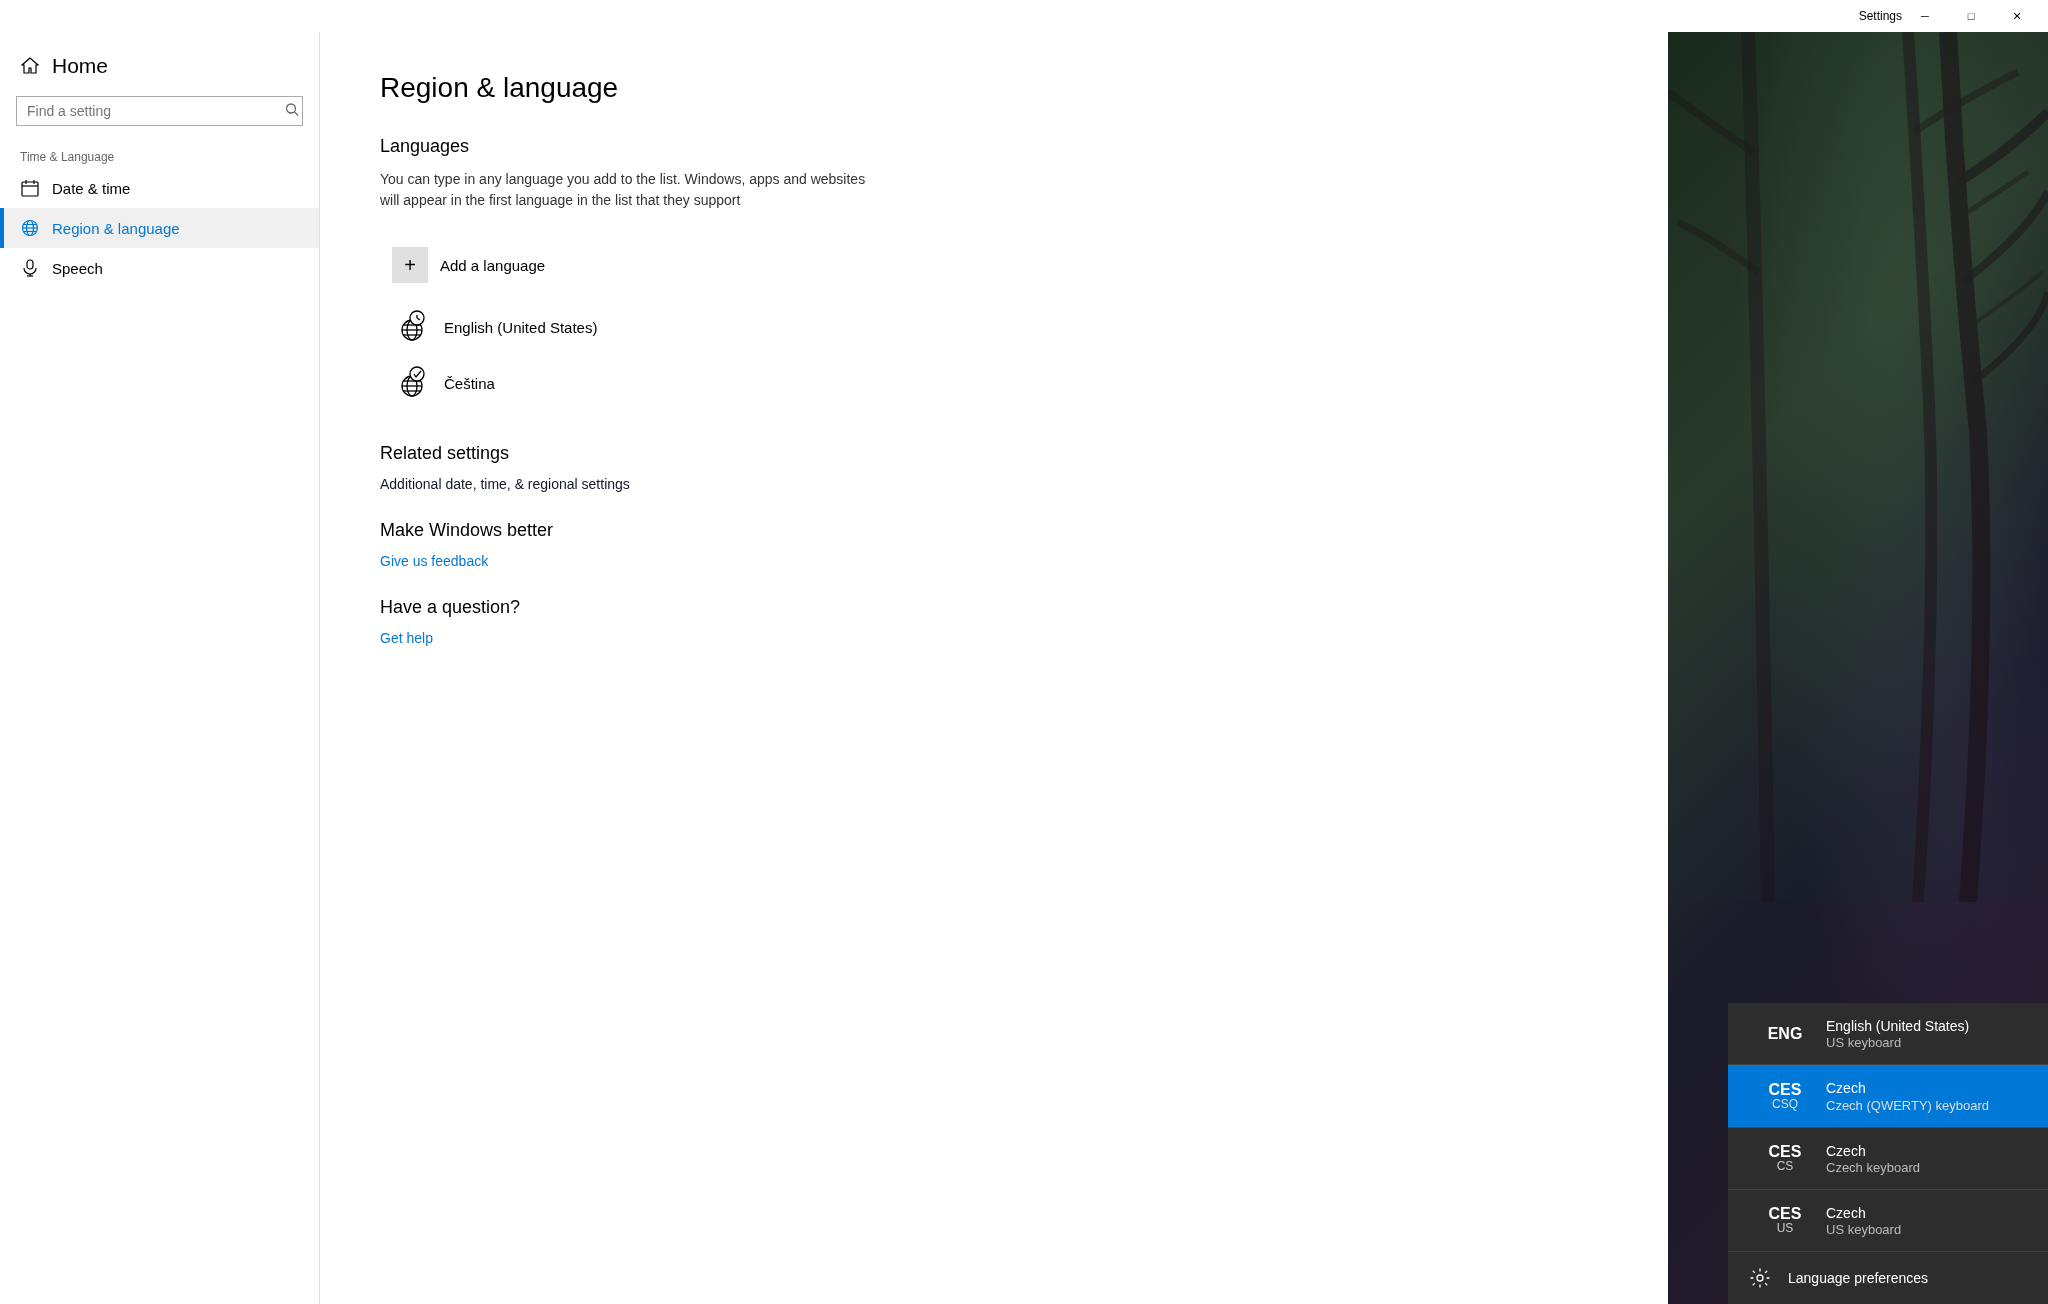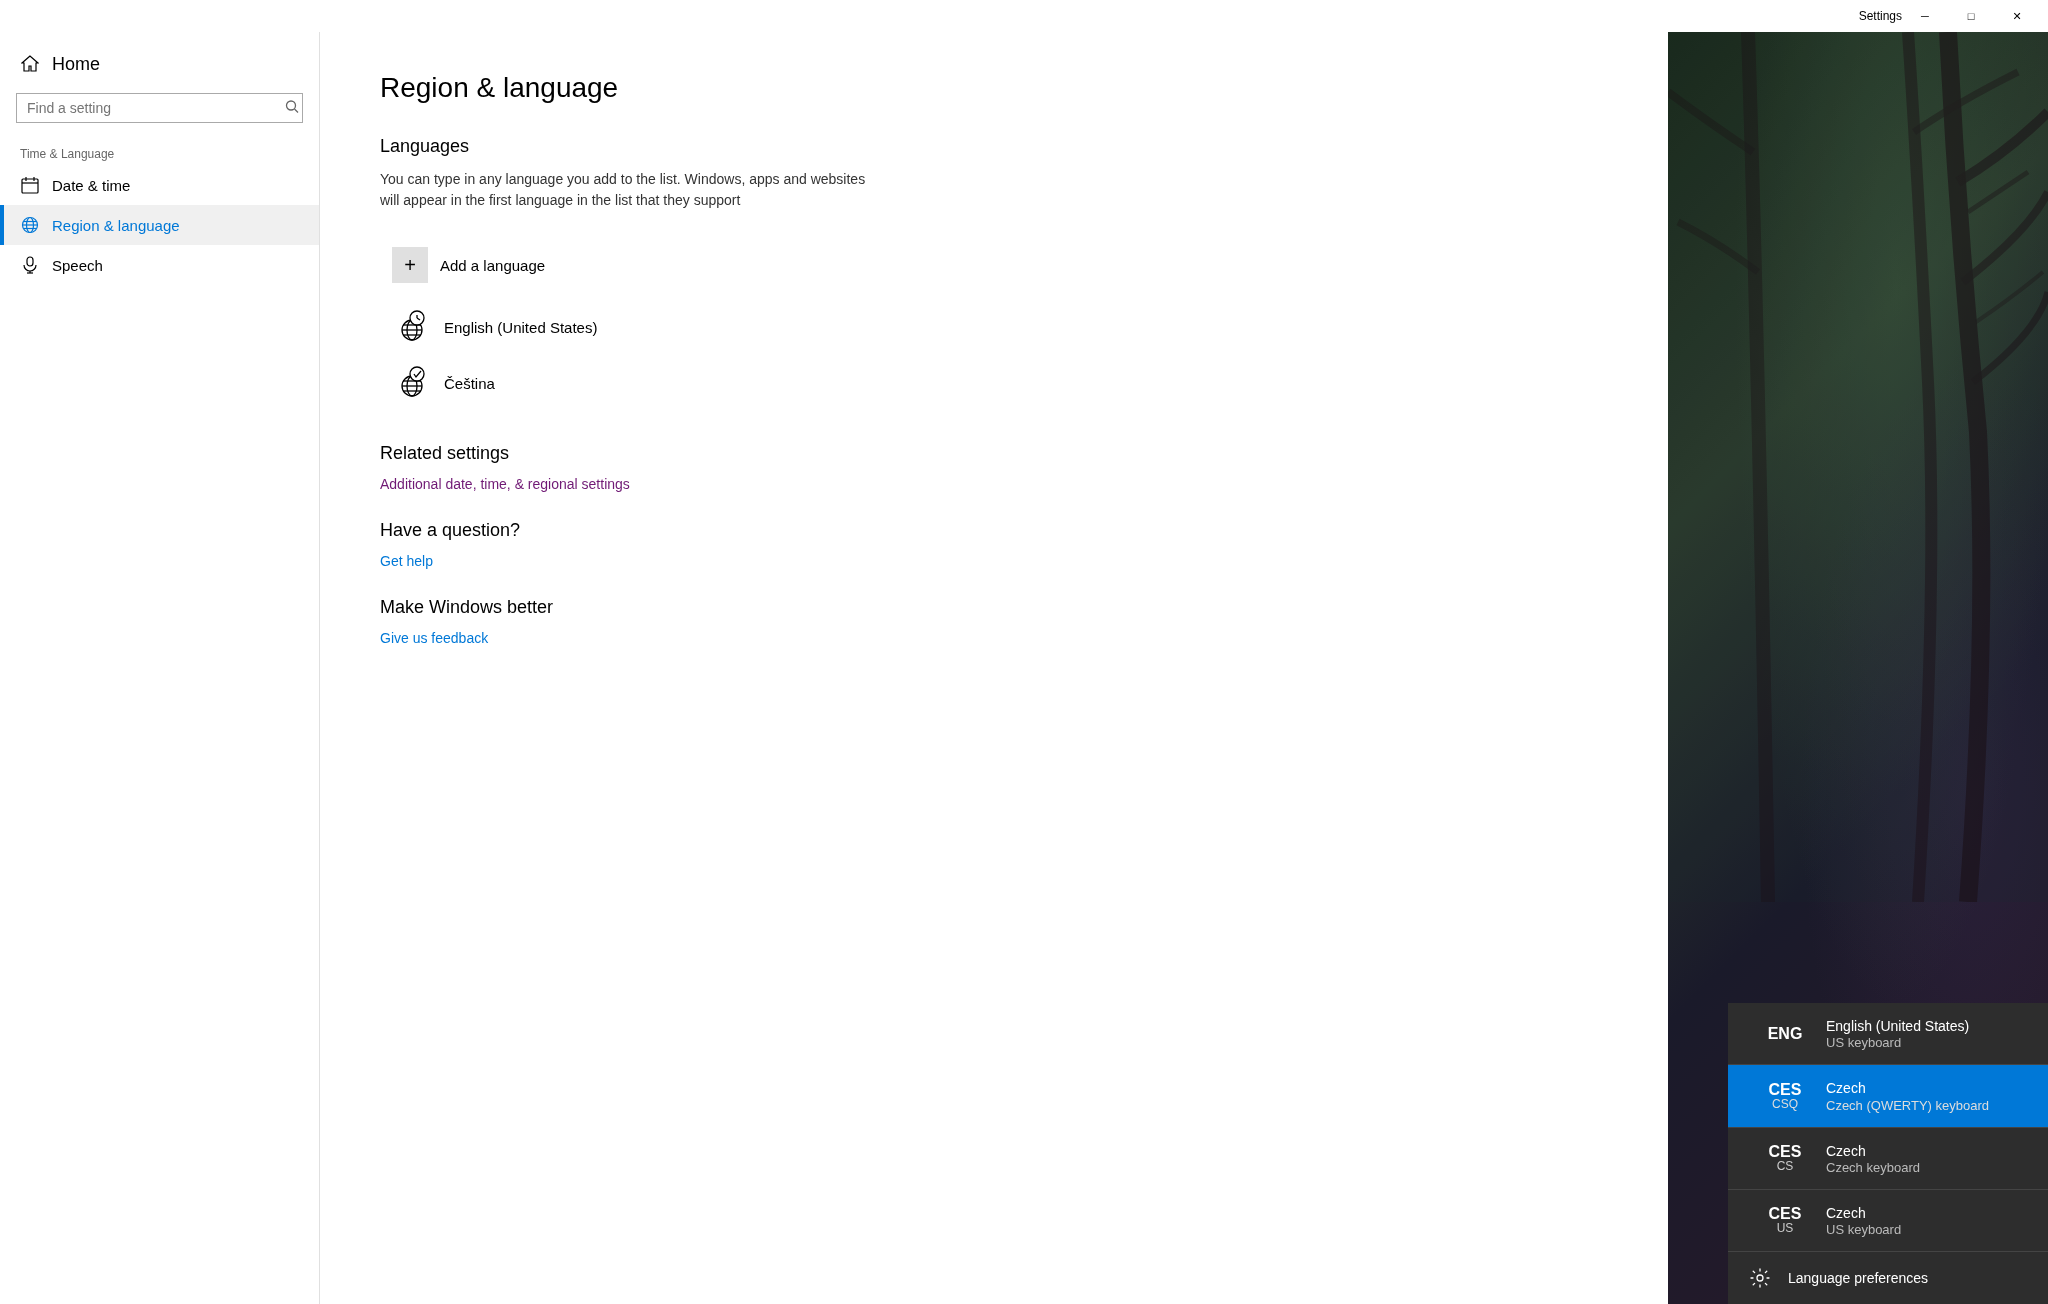--- a/index.html
+++ b/index.html
@@ -57,25 +57,25 @@
     .sidebar {
       width: 320px;
       background: #fff;
       flex-shrink: 0;
       padding: 12px 0;
       border-right: 1px solid #e0e0e0;
     }
 
     .sidebar-home {
       display: flex;
-      align-items: flex-start;
+      align-items: center;
       gap: 12px;
       padding: 10px 20px;
       cursor: pointer;
-      font-size: 18px;
+      font-size: 21px;
       color: #000;
     }
 
     .sidebar-search {
       margin: 8px 16px 16px;
       position: relative;
     }
 
     .sidebar-search input {
       width: 100%;
@@ -221,21 +221,21 @@
       width: 38px;
       height: 38px;
     }
 
     .lang-info { flex: 1; }
     .lang-name { font-size: 15px; color: #000; }
     .lang-sub { font-size: 13px; color: #666; }
 
     .related-settings { margin-bottom: 28px; }
     .related-link {
-      color: #701a75;
+      color: #0f172a;
       font-size: 14px;
       cursor: pointer;
       text-decoration: none;
       display: block;
       margin-top: 4px;
     }
 
     .help-section { margin-bottom: 28px; }
     .help-link {
       color: #0078d7;
@@ -482,27 +482,27 @@
           </div>
         </div>
       </div>
 
       <div class="related-settings">
         <h2 class="section-title">Related settings</h2>
         <a class="related-link">Additional date, time, &amp; regional settings</a>
       </div>
 
       <div class="help-section">
+        <h2 class="section-title">Make Windows better</h2>
+        <a class="help-link">Give us feedback</a>
+      </div>
+
+      <div class="help-section">
         <h2 class="section-title">Have a question?</h2>
         <a class="help-link">Get help</a>
-      </div>
-
-      <div class="help-section">
-        <h2 class="section-title">Make Windows better</h2>
-        <a class="help-link">Give us feedback</a>
       </div>
 
     </div>
 
     <div class="wallpaper-area">
 
       <svg class="tree-overlay" viewBox="0 0 380 870" preserveAspectRatio="xMidYMid slice" xmlns="http://www.w3.org/2000/svg">
 
         <rect width="380" height="870" fill="transparent"></rect>
 

